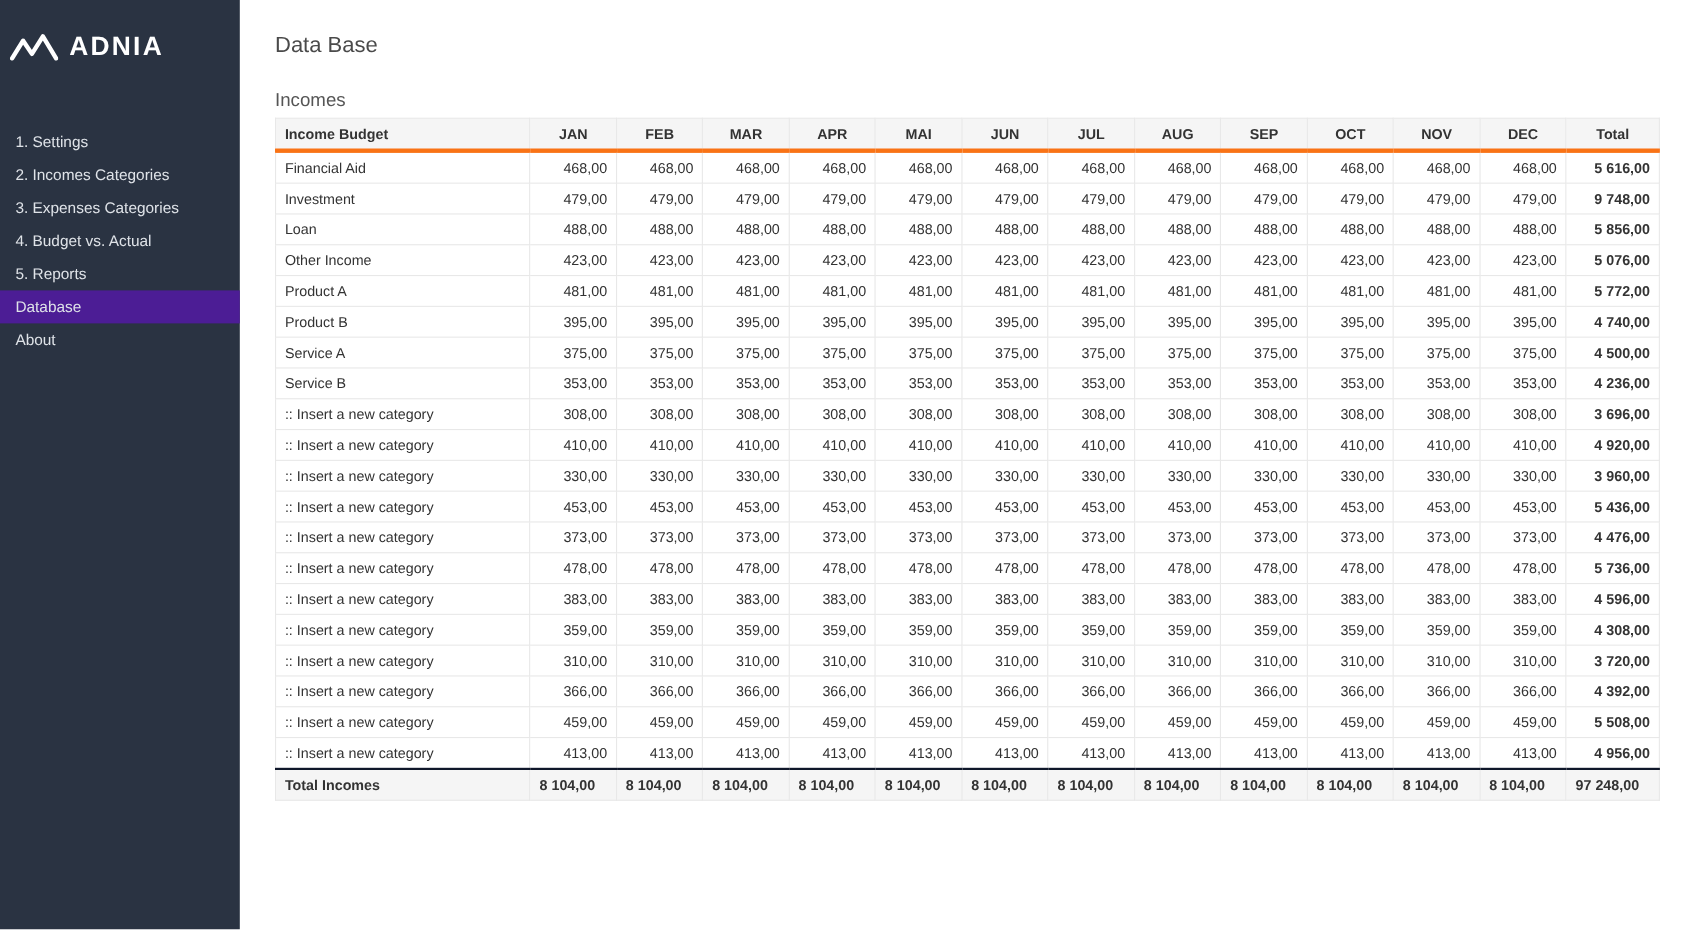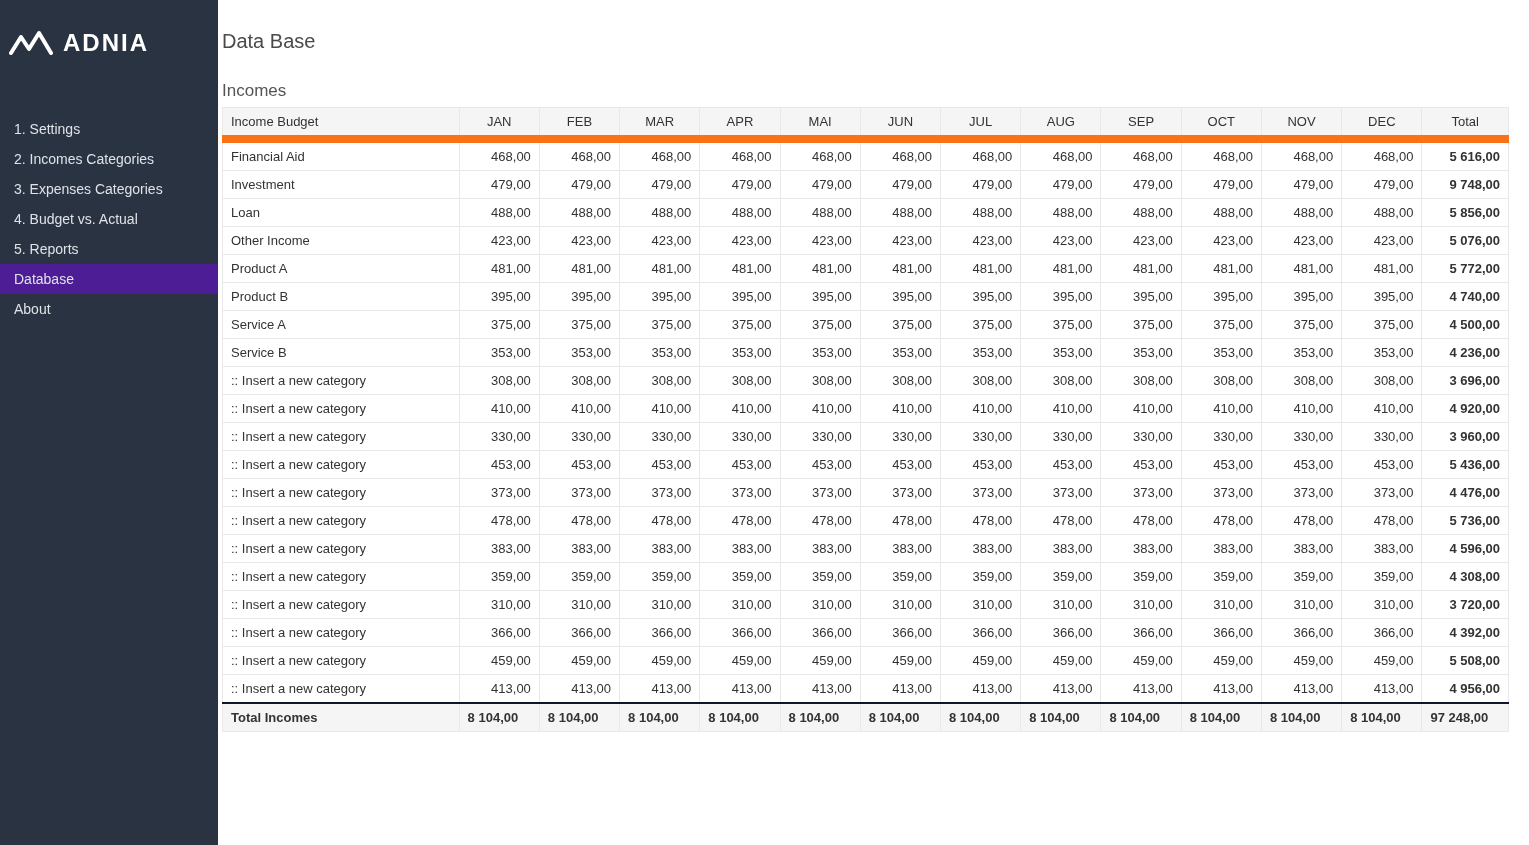--- a/index.html
+++ b/index.html
@@ -37,21 +37,21 @@
   padding: 7px 14px;
   font-size: 14px;
   color: #dfe3e8;
   cursor: pointer;
 }
 .nav-item.active {
   background: #4c1d95;
 }
 .main {
   flex: 1;
-  padding: 30px 20px 10px 4px;
+  padding: 30px 20px 10px 32px;
   overflow: auto;
 }
 .page-title {
   font-size: 20px;
   color: #4a4a4a;
   margin-bottom: 28px;
 }
 .section-title {
   font-size: 17px;
   color: #555;
@@ -62,23 +62,23 @@
   width: 100%;
   table-layout: fixed;
 }
 th, td {
   border: 1px solid #e8e8e8;
   padding: 6px 8px;
   font-size: 13px;
 }
 thead th {
   background: #f5f5f5;
-  font-weight: 400;
+  font-weight: 700;
   text-align: center;
-  border-bottom: 8px solid #f97316;
+  border-bottom: 4px solid #f97316;
 }
 thead th:first-child {
   text-align: left;
   width: 230px;
 }
 thead th:last-child {
   width: 84px;
 }
 thead th:not(:first-child):not(:last-child) {
   width: 78px;

